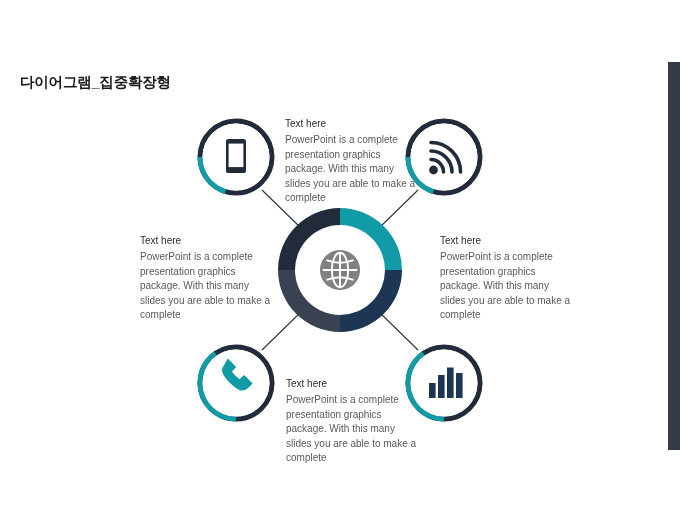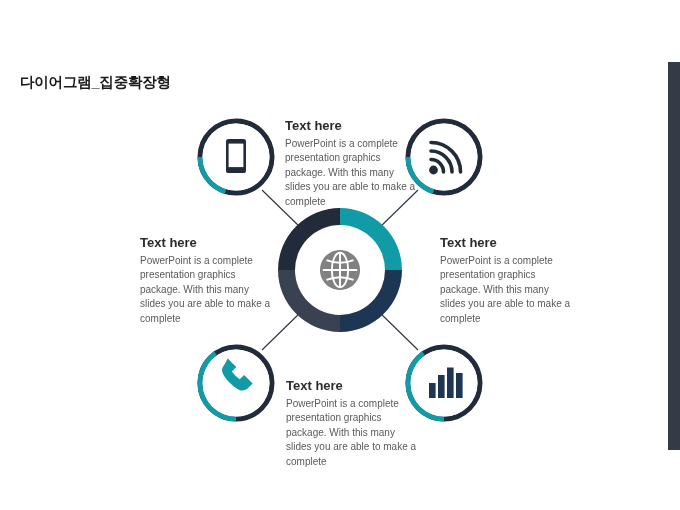--- a/index.html
+++ b/index.html
@@ -32,22 +32,22 @@
   #canvas {
     position: absolute;
     left: 0; top: 0;
     width: 680px; height: 510px;
   }
   .txt {
     position: absolute;
     width: 132px;
   }
   .txt .t-head {
-    font-size: 13px;
-    font-weight: bold;
+    font-size: 10px;
+    font-weight: normal;
     color: #2b2b2b;
     margin-bottom: 3px;
     line-height: 1.2;
   }
   .txt .t-body {
     font-size: 10px;
     color: #5a5a5a;
     line-height: 1.45;
   }
   #txt-tl  { left: 285px; top: 118px; }

